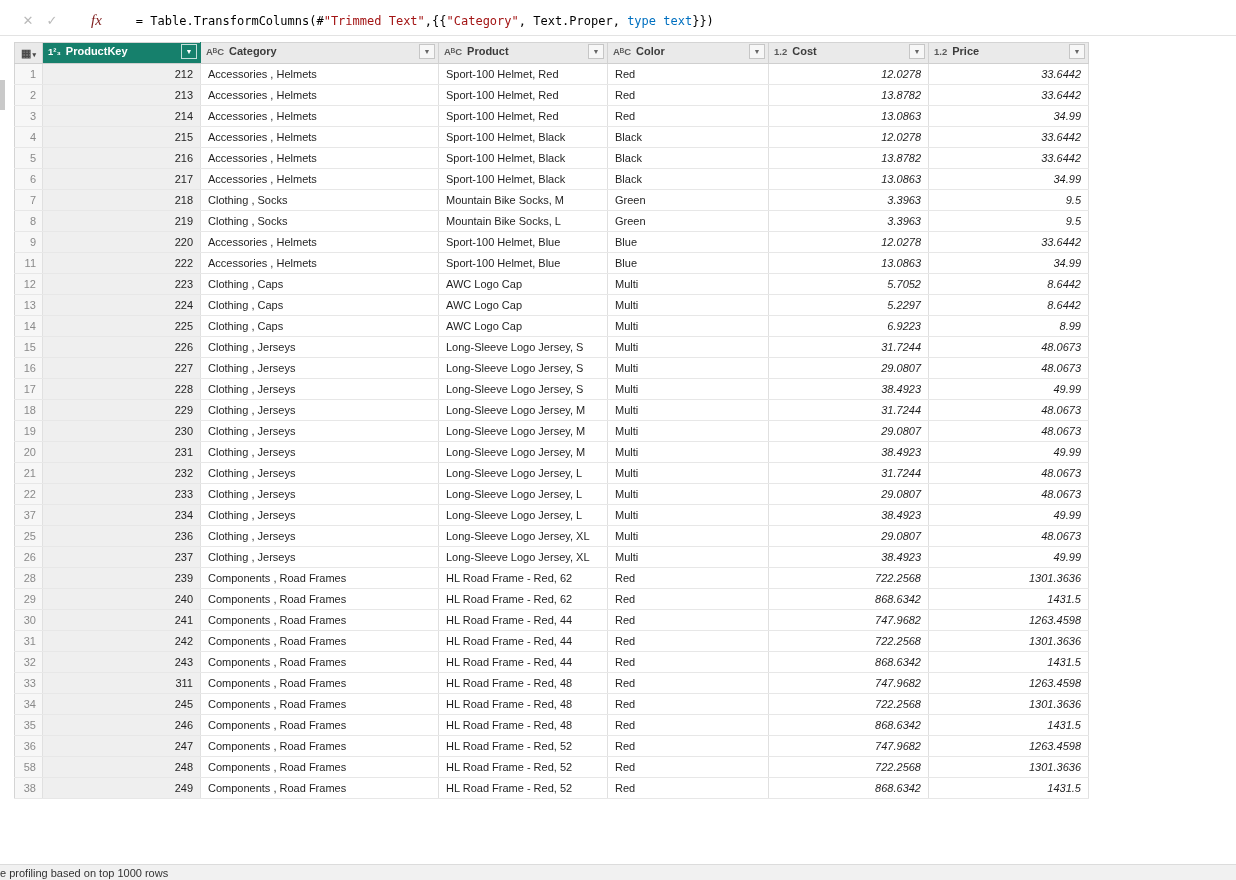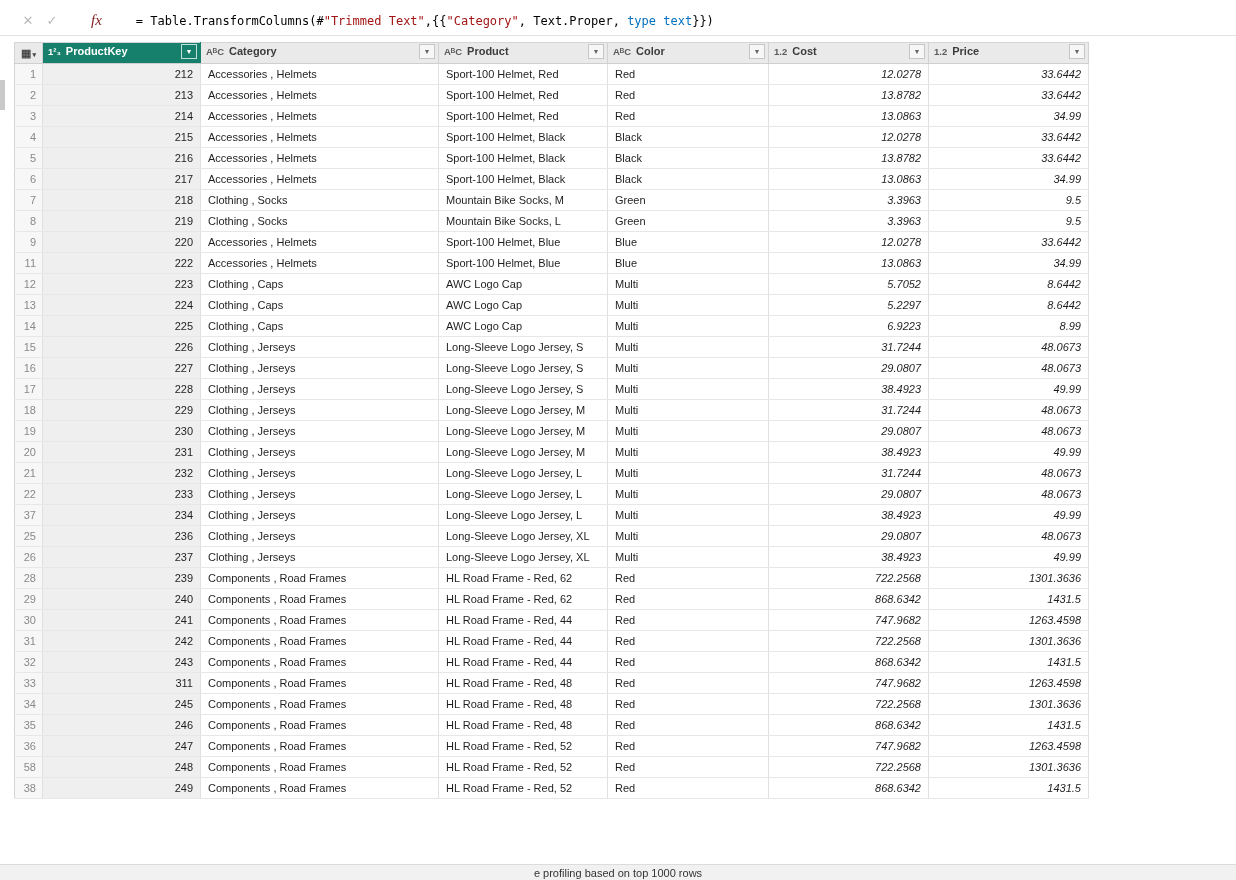--- a/index.html
+++ b/index.html
@@ -76,21 +76,21 @@
   tbody td{ height:21px; padding:0 7px; font-size:11px; color:#1f1f1f; background:#fff; }
   td.c-rownum{ background:#f7f7f7; color:#8a8a8a; text-align:right; padding-right:6px; cursor:pointer; }
   td.c-key{ background:#efefef; text-align:right; }
   td.c-cost, td.c-price{ font-style:italic; text-align:right; }
   td.c-cat, td.c-prod, td.c-color{ text-align:left; }
 
   
   .status-bar{
     position:absolute; left:0; right:0; bottom:0; height:16px;
     background:#f1f1f1; border-top:1px solid #dcdcdc;
-    font-size:11px; color:#333; padding-left:0; overflow:hidden;text-align:center;
+    font-size:11px; color:#333; padding-left:0; overflow:hidden;
   }
   .status-bar span{ position:relative; top:2px; }
 </style>
 </head>
 <body>
 
 <div class="formula-bar">
   <button class="fb-btn">✕</button>
   <button class="fb-btn">✓</button>
   <span class="fb-fx">fx</span>

